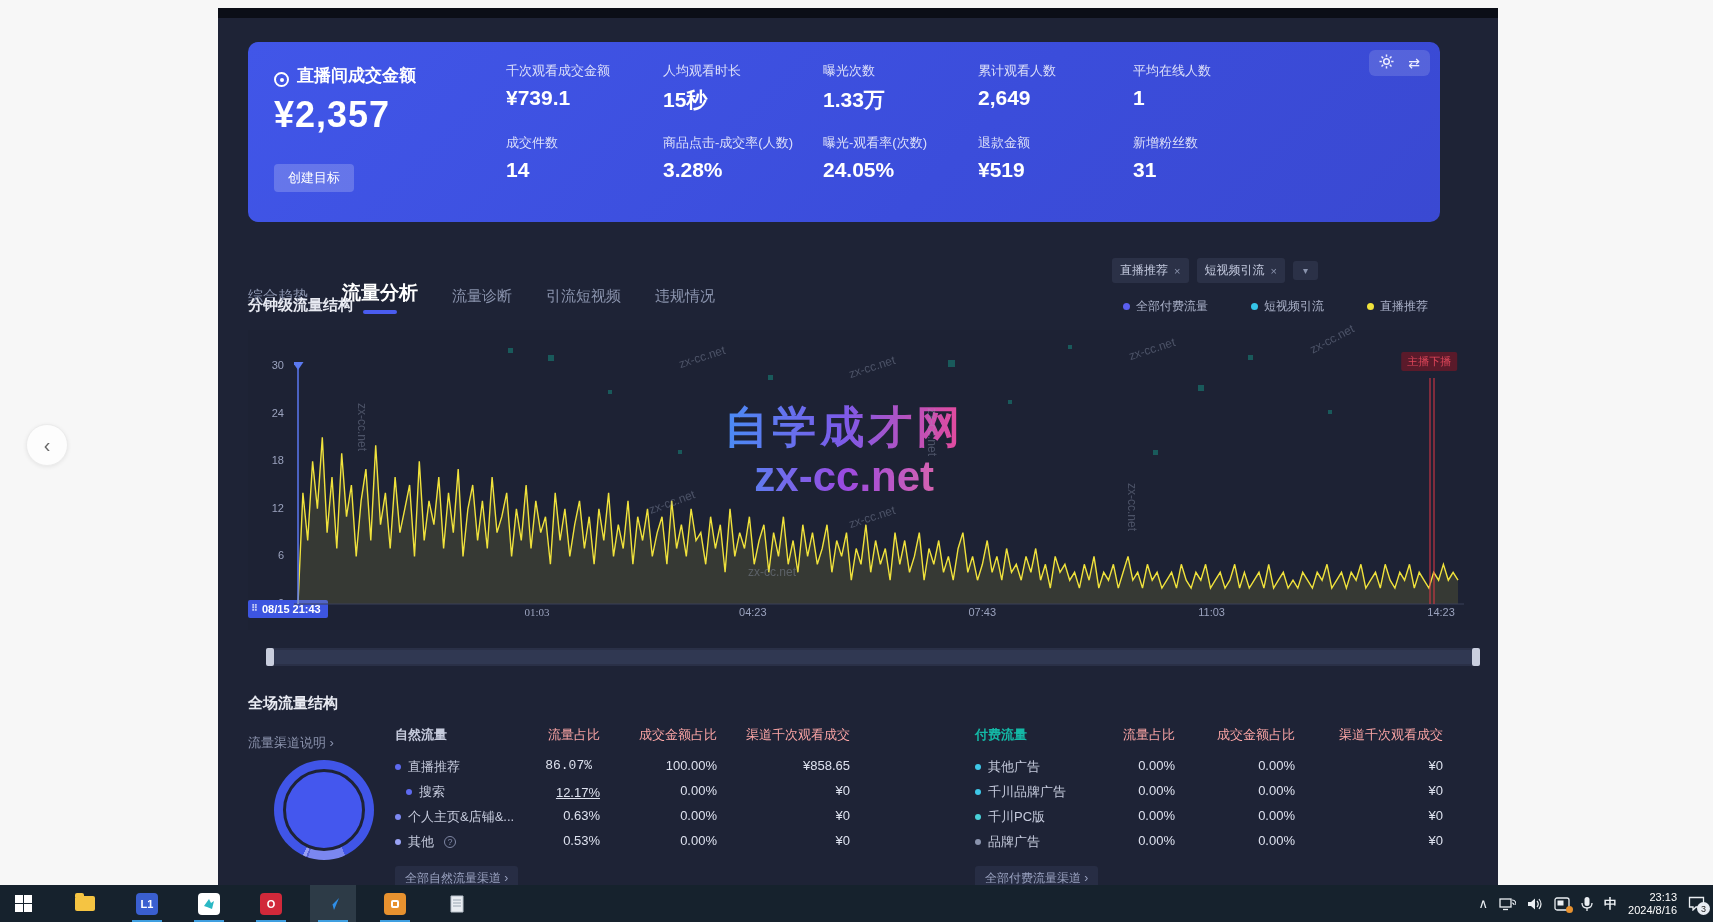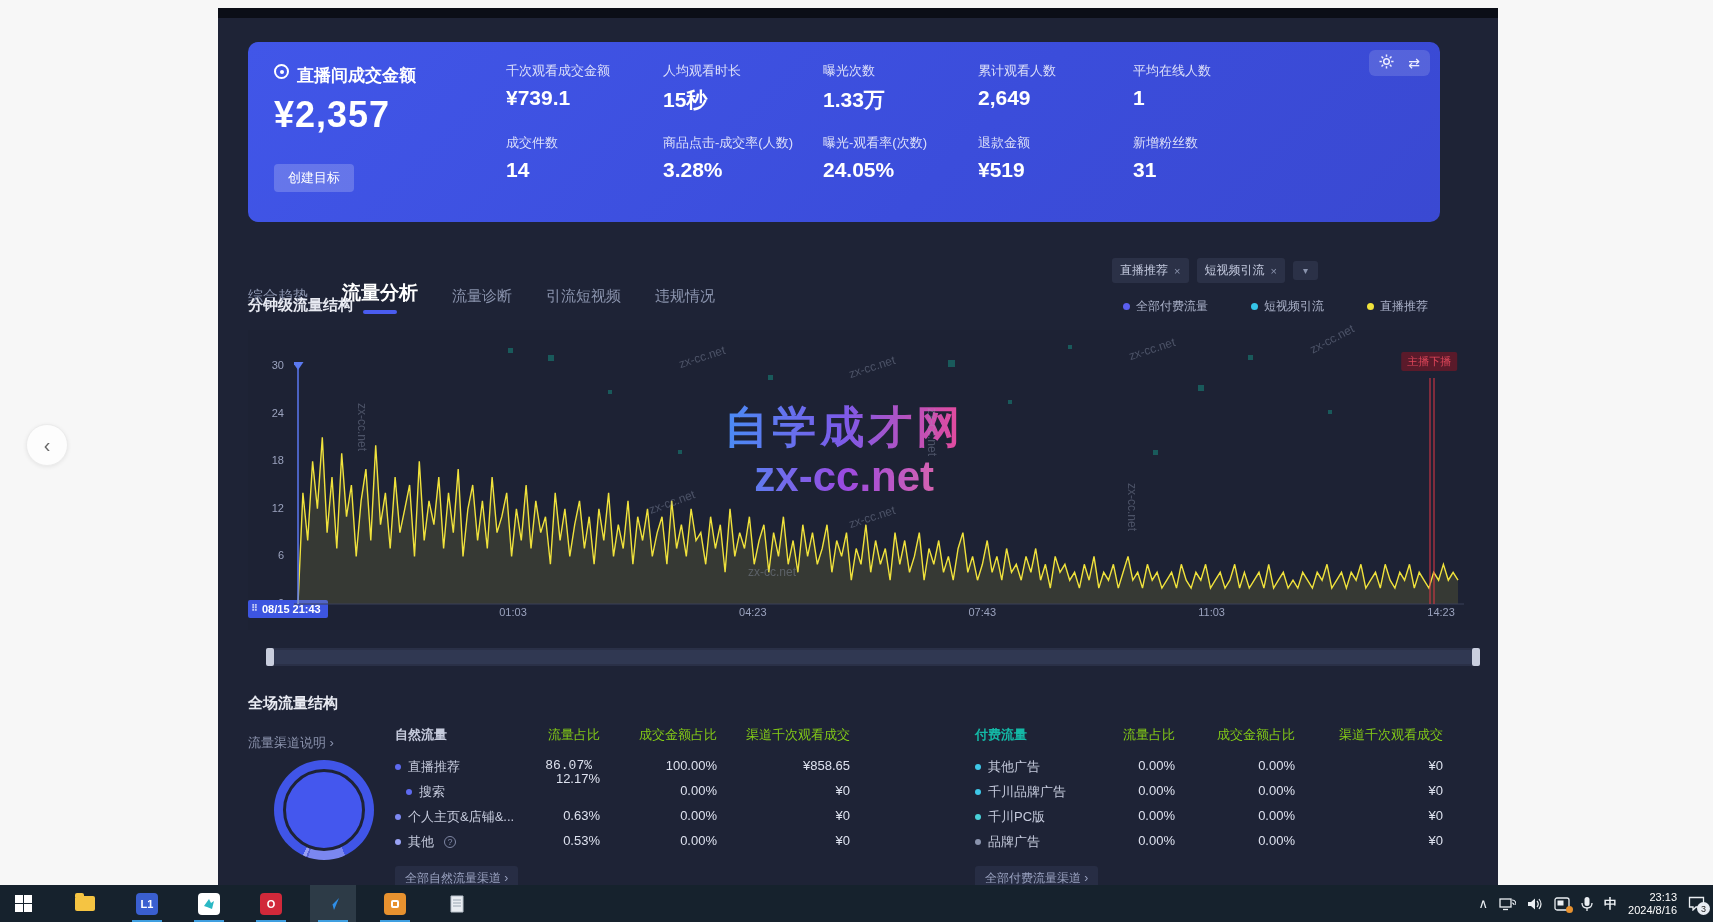--- a/index.html
+++ b/index.html
@@ -11,21 +11,21 @@
     background:#fdfdfd;border:1px solid #ececec;box-shadow:0 1px 4px rgba(0,0,0,.08);
     color:#666;font-size:20px;display:flex;align-items:center;justify-content:center;cursor:pointer;}
 
   
   .app{position:absolute;left:218px;top:8px;width:1280px;height:878px;background:#1e2336;}
   .app-topstrip{position:absolute;left:0;top:0;width:100%;height:10px;background:#0b0e17;}
 
   
   .kpi{position:absolute;left:30px;top:34px;width:1192px;height:180px;border-radius:10px;
     background:linear-gradient(135deg,#4156e8 0%,#3b4ddb 60%,#3a49d2 100%);color:#fff;}
-  .kpi-title{position:absolute;left:26px;top:22px;font-size:17px;font-weight:bold;display:flex;align-items:flex-start;gap:8px;}
+  .kpi-title{position:absolute;left:26px;top:22px;font-size:17px;font-weight:bold;display:flex;align-items:flex-end;gap:8px;}
   .target-ico{width:15px;height:15px;border:2px solid #fff;border-radius:50%;position:relative;display:inline-block;}
   .target-ico::after{content:"";position:absolute;left:3.5px;top:3.5px;width:4px;height:4px;background:#fff;border-radius:50%;}
   .kpi-main{position:absolute;left:26px;top:52px;font-size:36px;font-weight:bold;letter-spacing:1px;}
   .kpi-goal{position:absolute;left:26px;top:122px;background:rgba(255,255,255,.2);border-radius:4px;
     padding:5px 14px;font-size:13px;color:#fff;cursor:pointer;}
   .kpi-metrics{position:absolute;left:258px;top:0;right:80px;height:100%;}
   .kpi-metric{position:absolute;width:150px;}
   .kpi-metric .lbl{font-size:13px;color:rgba(255,255,255,.82);white-space:nowrap;}
   .kpi-metric .val{font-size:21px;font-weight:bold;margin-top:6px;}
   .kpi-tools{position:absolute;right:10px;top:8px;background:rgba(255,255,255,.14);border-radius:6px;
@@ -68,21 +68,21 @@
   .slider .inner{position:absolute;left:8px;right:8px;top:2px;bottom:2px;background:#303852;border-radius:2px;}
   .slider .handle{position:absolute;top:0;width:8px;height:18px;background:#c9cede;border-radius:2px;cursor:ew-resize;}
 
   
   .flow-title{position:absolute;left:30px;top:686px;font-size:15px;font-weight:bold;color:#e8eaf2;}
   .channel-link{position:absolute;left:30px;top:726px;font-size:13px;color:#8b93ad;cursor:pointer;}
   .donut{position:absolute;left:56px;top:752px;width:100px;height:100px;border-radius:50%;}
   .donut .hole{position:absolute;left:9px;top:9px;width:82px;height:82px;border-radius:50%;
     background:#4457ee;border:3px solid #1e2336;}
   .tbl{position:absolute;top:718px;}
-  .tbl .hrow{position:absolute;font-size:13px;color:#84cc16;white-space:nowrap;}
+  .tbl .hrow{position:absolute;font-size:13px;color:#fca5a5;white-space:nowrap;}
   .tbl .cell{position:absolute;font-size:13px;color:#dde1ee;white-space:nowrap;}
   .tbl .rlab{display:flex;align-items:center;gap:7px;color:#c6cbdd;}
   .dot{width:6px;height:6px;border-radius:50%;display:inline-block;}
   .right{text-align:right;transform:translateX(-100%);}
   .tbl-link{position:absolute;background:#272d44;border-radius:3px;padding:4px 10px;font-size:12px;color:#9aa2c0;cursor:pointer;white-space:nowrap;}
   .info-ico{display:inline-flex;width:12px;height:12px;border:1px solid #7e86a3;border-radius:50%;
     font-size:9px;color:#7e86a3;align-items:center;justify-content:center;margin-left:3px;}
 
   
   .taskbar{position:absolute;left:0;bottom:0;width:100%;height:37px;background:#16222d;display:flex;align-items:stretch;}
@@ -223,21 +223,21 @@
       <div class="watermark-main">
         <div class="wm1">自学成才网</div>
         <div class="wm2">zx-cc.net</div>
       </div>
     <div class="ylab" style="left: 6px; top: 29px;">30</div>
         <div class="ylab" style="left: 6px; top: 76.6px;">24</div>
         <div class="ylab" style="left: 6px; top: 124.2px;">18</div>
         <div class="ylab" style="left: 6px; top: 171.8px;">12</div>
         <div class="ylab" style="left: 6px; top: 219.4px;">6</div>
         <div class="ylab" style="left: 6px; top: 267px;">0</div>
-        <div class="xlab" style="left: 265px; top: 276px;">01:03</div>
+        <div class="xlab" style="left: 289px; top: 276px; font-family: Liberation Serif, serif;">01:03</div>
         <div class="xlab" style="left: 504.824px; top: 276px;">04:23</div>
         <div class="xlab" style="left: 734.235px; top: 276px;">07:43</div>
         <div class="xlab" style="left: 963.647px; top: 276px;">11:03</div>
         <div class="xlab" style="left: 1193.06px; top: 276px;">14:23</div>
         <div class="xstart-badge">08/15 21:43</div>
         <svg width="1170" height="252" style="position: absolute; left: 46px; top: 24px;">
           <polygon points="4,250 4.0,250.0 8.9,138.9 13.7,186.5 18.6,107.2 23.4,154.8 28.3,83.4 33.1,178.6 38.0,123.1 42.8,194.5 47.7,99.3 52.5,162.7 57.4,131.0 62.2,202.4 67.1,146.9 71.9,115.1 76.8,186.5 81.7,91.3 86.5,170.7 91.4,138.9 96.2,194.5 101.1,123.1 105.9,178.6 110.8,154.8 115.6,131.0 120.5,202.4 125.3,107.2 130.2,186.5 135.0,146.9 139.9,170.7 144.8,123.1 149.6,194.5 154.5,138.9 159.3,178.6 164.2,115.1 169.0,202.4 173.9,154.8 178.7,131.0 183.6,186.5 188.4,146.9 193.3,194.5 198.1,123.1 203.0,178.6 207.8,162.7 212.7,138.9 217.6,202.4 222.4,154.8 227.3,186.5 232.1,131.0 237.0,194.5 241.8,146.9 246.7,178.6 251.5,162.7 256.4,210.3 261.2,138.9 266.1,186.5 270.9,154.8 275.8,202.4 280.7,170.7 285.5,146.9 290.4,194.5 295.2,162.7 300.1,210.3 304.9,154.8 309.8,186.5 314.6,138.9 319.5,202.4 324.3,170.7 329.2,194.5 334.0,146.9 338.9,210.3 343.7,162.7 348.6,186.5 353.5,154.8 358.3,202.4 363.2,178.6 368.0,162.7 372.9,210.3 377.7,146.9 382.6,194.5 387.4,170.7 392.3,202.4 397.1,154.8 402.0,186.5 406.8,178.6 411.7,210.3 416.6,162.7 421.4,194.5 426.3,170.7 431.1,218.3 436.0,154.8 440.8,202.4 445.7,178.6 450.5,194.5 455.4,162.7 460.2,210.3 465.1,186.5 469.9,170.7 474.8,218.3 479.6,178.6 484.5,202.4 489.4,162.7 494.2,210.3 499.1,186.5 503.9,218.3 508.8,170.7 513.6,202.4 518.5,178.6 523.3,210.3 528.2,194.5 533.0,170.7 537.9,218.3 542.7,186.5 547.6,202.4 552.5,178.6 557.3,226.2 562.2,194.5 567.0,210.3 571.9,170.7 576.7,218.3 581.6,186.5 586.4,210.3 591.3,194.5 596.1,226.2 601.0,178.6 605.8,210.3 610.7,186.5 615.5,218.3 620.4,202.4 625.3,178.6 630.1,226.2 635.0,194.5 639.8,210.3 644.7,186.5 649.5,218.3 654.4,202.4 659.2,226.2 664.1,194.5 668.9,178.6 673.8,218.3 678.6,202.4 683.5,226.2 688.4,210.3 693.2,186.5 698.1,218.3 702.9,202.4 707.8,226.2 712.6,194.5 717.5,218.3 722.3,210.3 727.2,226.2 732.0,202.4 736.9,218.3 741.7,194.5 746.6,226.2 751.4,210.3 756.3,234.1 761.2,202.4 766.0,218.3 770.9,210.3 775.7,226.2 780.6,218.3 785.4,234.1 790.3,210.3 795.1,226.2 800.0,202.4 804.8,234.1 809.7,218.3 814.5,226.2 819.4,210.3 824.3,234.1 829.1,218.3 834.0,202.4 838.8,226.2 843.7,218.3 848.5,234.1 853.4,210.3 858.2,226.2 863.1,218.3 867.9,234.1 872.8,226.2 877.6,218.3 882.5,234.1 887.3,210.3 892.2,226.2 897.1,234.1 901.9,218.3 906.8,226.2 911.6,210.3 916.5,234.1 921.3,226.2 926.2,218.3 931.0,234.1 935.9,226.2 940.7,210.3 945.6,234.1 950.4,218.3 955.3,234.1 960.2,226.2 965.0,218.3 969.9,234.1 974.7,210.3 979.6,234.1 984.4,226.2 989.3,218.3 994.1,234.1 999.0,226.2 1003.8,234.1 1008.7,218.3 1013.5,226.2 1018.4,234.1 1023.2,218.3 1028.1,226.2 1033.0,210.3 1037.8,234.1 1042.7,226.2 1047.5,218.3 1052.4,234.1 1057.2,218.3 1062.1,226.2 1066.9,210.3 1071.8,234.1 1076.6,226.2 1081.5,218.3 1086.3,234.1 1091.2,210.3 1096.1,226.2 1100.9,234.1 1105.8,218.3 1110.6,226.2 1115.5,210.3 1120.3,234.1 1125.2,218.3 1130.0,226.2 1134.9,234.1 1139.7,218.3 1144.6,226.2 1149.4,210.3 1154.3,226.2 1159.1,218.3 1164.0,226.2 1164,250" fill="rgba(210,200,60,0.14)"></polygon>
           <line x1="0" x2="1170" y1="250" y2="250" stroke="#3a4158"></line>
           <polyline points="4.0,250.0 8.9,138.9 13.7,186.5 18.6,107.2 23.4,154.8 28.3,83.4 33.1,178.6 38.0,123.1 42.8,194.5 47.7,99.3 52.5,162.7 57.4,131.0 62.2,202.4 67.1,146.9 71.9,115.1 76.8,186.5 81.7,91.3 86.5,170.7 91.4,138.9 96.2,194.5 101.1,123.1 105.9,178.6 110.8,154.8 115.6,131.0 120.5,202.4 125.3,107.2 130.2,186.5 135.0,146.9 139.9,170.7 144.8,123.1 149.6,194.5 154.5,138.9 159.3,178.6 164.2,115.1 169.0,202.4 173.9,154.8 178.7,131.0 183.6,186.5 188.4,146.9 193.3,194.5 198.1,123.1 203.0,178.6 207.8,162.7 212.7,138.9 217.6,202.4 222.4,154.8 227.3,186.5 232.1,131.0 237.0,194.5 241.8,146.9 246.7,178.6 251.5,162.7 256.4,210.3 261.2,138.9 266.1,186.5 270.9,154.8 275.8,202.4 280.7,170.7 285.5,146.9 290.4,194.5 295.2,162.7 300.1,210.3 304.9,154.8 309.8,186.5 314.6,138.9 319.5,202.4 324.3,170.7 329.2,194.5 334.0,146.9 338.9,210.3 343.7,162.7 348.6,186.5 353.5,154.8 358.3,202.4 363.2,178.6 368.0,162.7 372.9,210.3 377.7,146.9 382.6,194.5 387.4,170.7 392.3,202.4 397.1,154.8 402.0,186.5 406.8,178.6 411.7,210.3 416.6,162.7 421.4,194.5 426.3,170.7 431.1,218.3 436.0,154.8 440.8,202.4 445.7,178.6 450.5,194.5 455.4,162.7 460.2,210.3 465.1,186.5 469.9,170.7 474.8,218.3 479.6,178.6 484.5,202.4 489.4,162.7 494.2,210.3 499.1,186.5 503.9,218.3 508.8,170.7 513.6,202.4 518.5,178.6 523.3,210.3 528.2,194.5 533.0,170.7 537.9,218.3 542.7,186.5 547.6,202.4 552.5,178.6 557.3,226.2 562.2,194.5 567.0,210.3 571.9,170.7 576.7,218.3 581.6,186.5 586.4,210.3 591.3,194.5 596.1,226.2 601.0,178.6 605.8,210.3 610.7,186.5 615.5,218.3 620.4,202.4 625.3,178.6 630.1,226.2 635.0,194.5 639.8,210.3 644.7,186.5 649.5,218.3 654.4,202.4 659.2,226.2 664.1,194.5 668.9,178.6 673.8,218.3 678.6,202.4 683.5,226.2 688.4,210.3 693.2,186.5 698.1,218.3 702.9,202.4 707.8,226.2 712.6,194.5 717.5,218.3 722.3,210.3 727.2,226.2 732.0,202.4 736.9,218.3 741.7,194.5 746.6,226.2 751.4,210.3 756.3,234.1 761.2,202.4 766.0,218.3 770.9,210.3 775.7,226.2 780.6,218.3 785.4,234.1 790.3,210.3 795.1,226.2 800.0,202.4 804.8,234.1 809.7,218.3 814.5,226.2 819.4,210.3 824.3,234.1 829.1,218.3 834.0,202.4 838.8,226.2 843.7,218.3 848.5,234.1 853.4,210.3 858.2,226.2 863.1,218.3 867.9,234.1 872.8,226.2 877.6,218.3 882.5,234.1 887.3,210.3 892.2,226.2 897.1,234.1 901.9,218.3 906.8,226.2 911.6,210.3 916.5,234.1 921.3,226.2 926.2,218.3 931.0,234.1 935.9,226.2 940.7,210.3 945.6,234.1 950.4,218.3 955.3,234.1 960.2,226.2 965.0,218.3 969.9,234.1 974.7,210.3 979.6,234.1 984.4,226.2 989.3,218.3 994.1,234.1 999.0,226.2 1003.8,234.1 1008.7,218.3 1013.5,226.2 1018.4,234.1 1023.2,218.3 1028.1,226.2 1033.0,210.3 1037.8,234.1 1042.7,226.2 1047.5,218.3 1052.4,234.1 1057.2,218.3 1062.1,226.2 1066.9,210.3 1071.8,234.1 1076.6,226.2 1081.5,218.3 1086.3,234.1 1091.2,210.3 1096.1,226.2 1100.9,234.1 1105.8,218.3 1110.6,226.2 1115.5,210.3 1120.3,234.1 1125.2,218.3 1130.0,226.2 1134.9,234.1 1139.7,218.3 1144.6,226.2 1149.4,210.3 1154.3,226.2 1159.1,218.3 1164.0,226.2" fill="none" stroke="#f0e23c" stroke-width="1.4"></polyline>
           <line x1="4" x2="4" y1="14" y2="250" stroke="#5b79f0" stroke-width="1.5"></line>
@@ -291,21 +291,21 @@
           <span class="dot" style="background: rgb(94, 106, 240);"></span>
           <span>直播推荐</span>
         </div>
         <div class="cell right" style="left: 197px; top: 32px; font-family: Liberation Mono, monospace;">86.07%</div>
         <div class="cell right" style="left: 322px; top: 32px;">100.00%</div>
         <div class="cell right" style="left: 455px; top: 32px;">¥858.65</div>
         <div class="cell rlab" style="left: 11px; top: 57px;">
           <span class="dot" style="background: rgb(94, 106, 240);"></span>
           <span>搜索</span>
         </div>
-        <div class="cell right" style="left: 205px; top: 45px;">12.17%</div>
+        <div class="cell right" style="left: 205px; top: 59px; text-decoration: underline;">12.17%</div>
         <div class="cell right" style="left: 322px; top: 57px;">0.00%</div>
         <div class="cell right" style="left: 455px; top: 57px;">¥0</div>
         <div class="cell rlab" style="left: 0px; top: 82px;">
           <span class="dot" style="background: rgb(125, 136, 242);"></span>
           <span>个人主页&amp;店铺&amp;...</span>
         </div>
         <div class="cell right" style="left: 205px; top: 82px;">0.63%</div>
         <div class="cell right" style="left: 322px; top: 82px;">0.00%</div>
         <div class="cell right" style="left: 455px; top: 82px;">¥0</div>
         <div class="cell rlab" style="left: 0px; top: 107px;">

